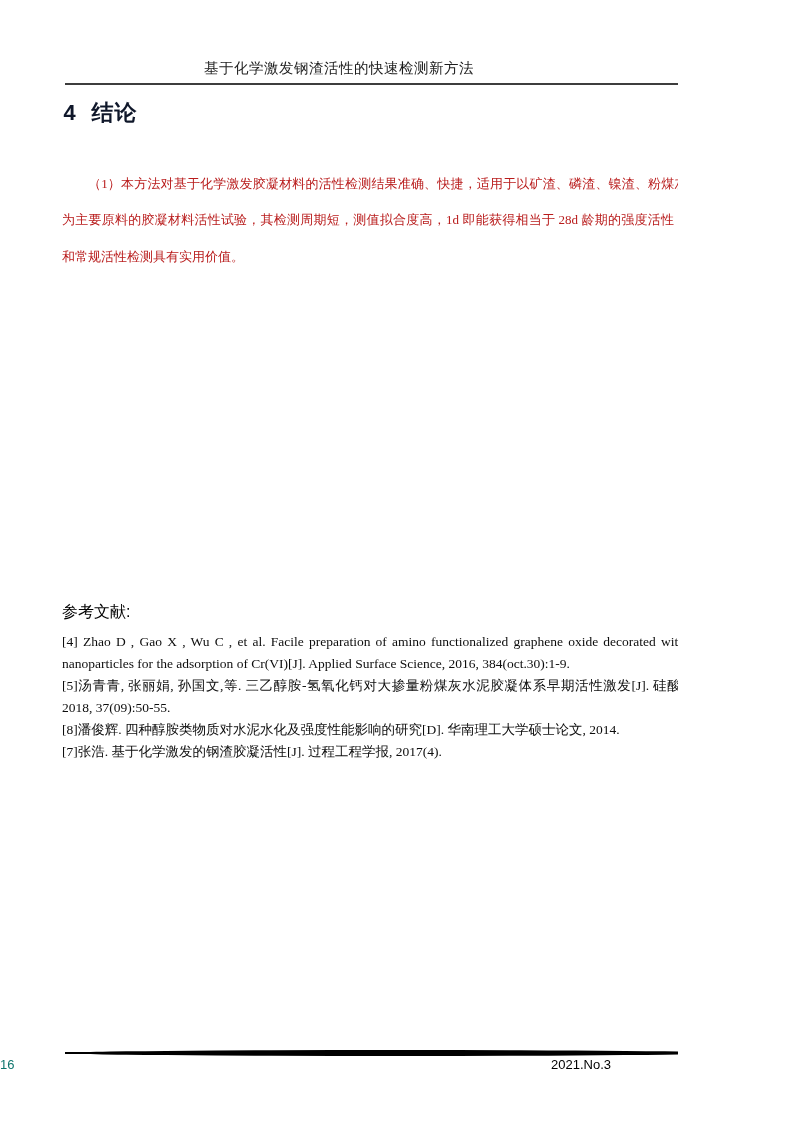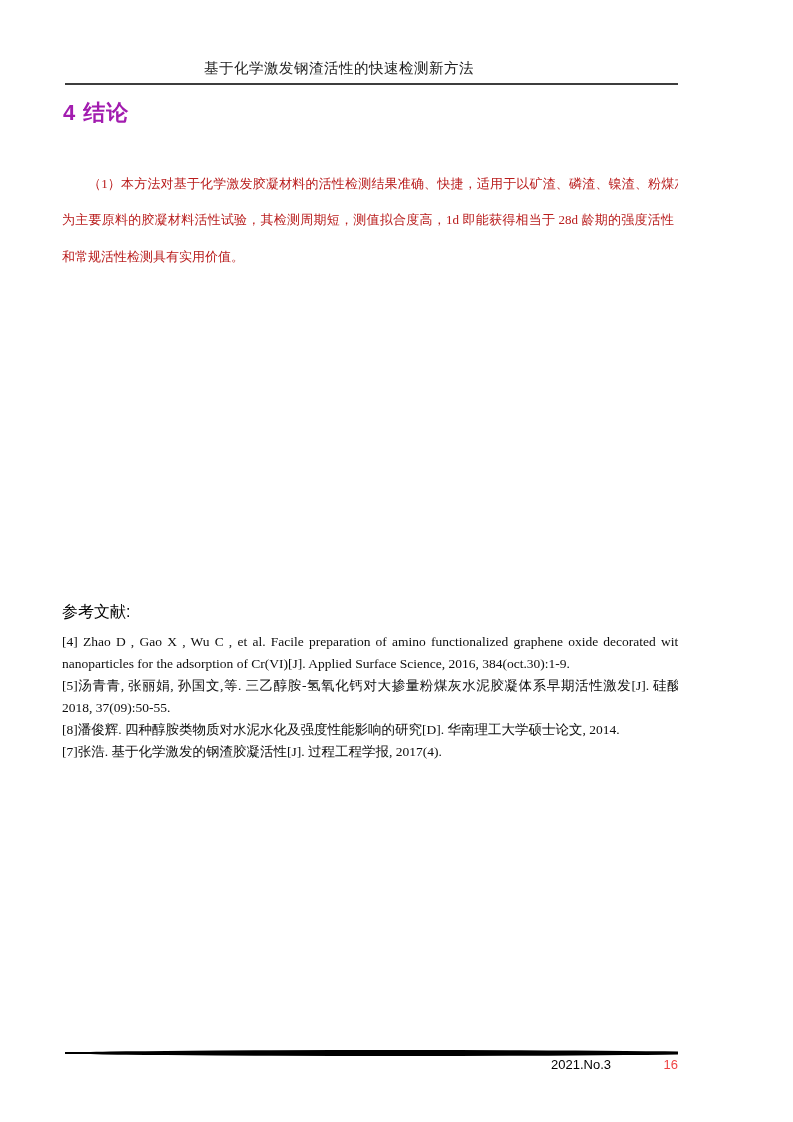--- a/index.html
+++ b/index.html
@@ -33,25 +33,25 @@
     left: 65px;
     width: 661px;
     height: 0;
     border-top: 2px solid #3d3d3d;
   }
   .section-heading {
     position: absolute;
     top: 98px;
     left: 63px;
     margin: 0;
-    font-family: Liberation Sans, sans-serif;
+    font-family: Liberation Mono, monospace;
     font-weight: bold;
     font-size: 22px;
     letter-spacing: 1px;
-    color: #a21caf;
+    color: #0f172a;
   }
   .body-text {
     position: absolute;
     top: 134px;
     left: 62px;
     width: 665px;
     font-size: 13px;
     line-height: 36.4px;
     text-align: justify;
     color: #b91c1c;
@@ -98,24 +98,24 @@
     width: 661px;
     height: 6px;
     background: #000;
     clip-path: ellipse(49% 50% at 50% 50%);
   }
   .footer-page-number {
     position: absolute;
     top: 1057px;
     left: 0;
     right: 0;
-    text-align: right;
+    text-align: left;
     font-family: "Liberation Sans", sans-serif;
     font-size: 13px;
-    color: #ef4444;
+    color: #0f766e;
   }
   .footer-issue {
     position: absolute;
     top: 1057px;
     right: 67px;
     font-family: "Liberation Sans", sans-serif;
     font-size: 13px;
     color: #000;
   }
 </style>

